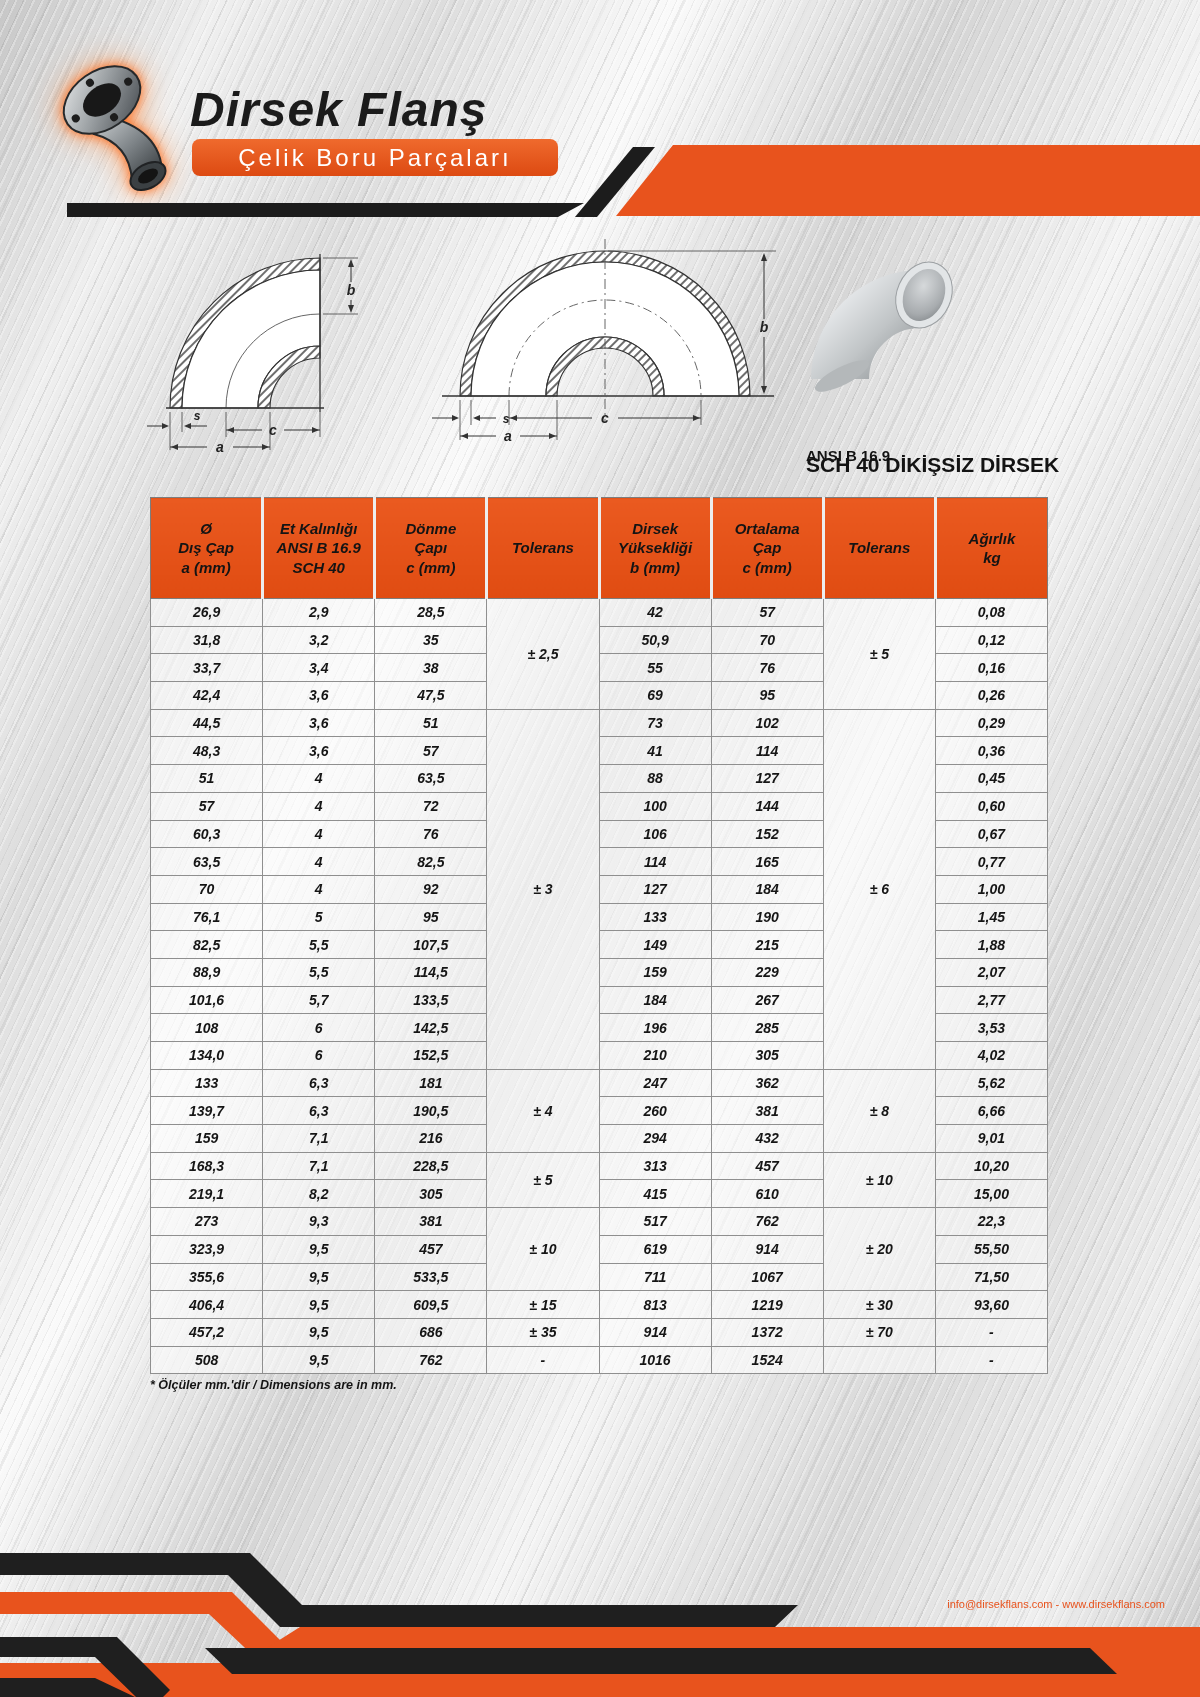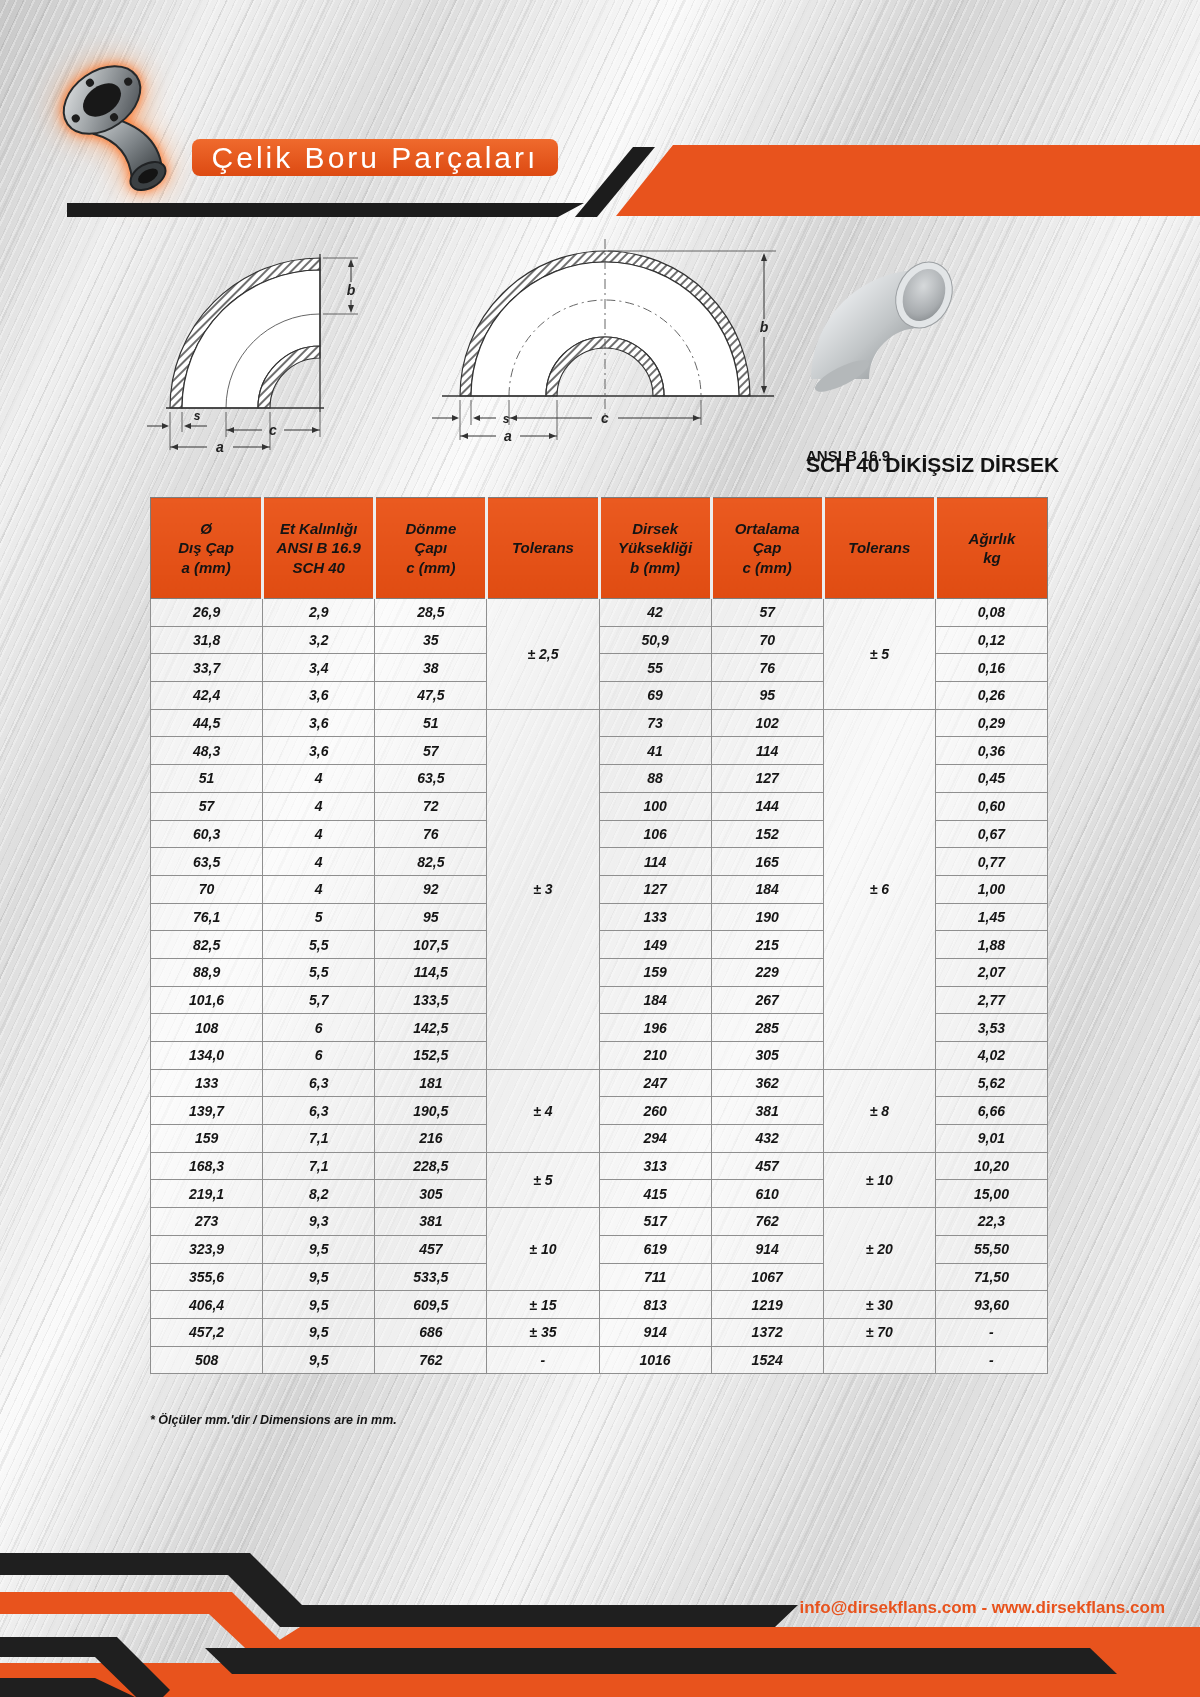--- a/index.html
+++ b/index.html
@@ -8,21 +8,21 @@
       repeating-linear-gradient(115deg, rgba(255,255,255,0) 0 5px, rgba(130,130,130,0.10) 5px 6px, rgba(255,255,255,0.30) 6px 8px),
       repeating-linear-gradient(115deg, rgba(255,255,255,0) 0 21px, rgba(140,140,140,0.14) 21px 23px),
       linear-gradient(115deg,#c6c6c6 0%,#efefef 11%,#dcdcdc 22%,#fafafa 34%,#d4d4d4 48%,#f4f4f4 62%,#d8d8d8 78%,#efefef 90%,#c9c9c9 100%);}
   .abs{position:absolute;}
 
   
   .brand-title{left:190px;top:82px;font-size:48px;font-weight:bold;font-style:italic;
     color:#1b1b1b;letter-spacing:1px;white-space:nowrap;}
   .subtitle-banner{left:192px;top:139px;width:366px;height:37px;border-radius:8px;
     background:linear-gradient(#ef6a2d,#dd4a12);display:flex;align-items:center;justify-content:center;}
-  .subtitle-banner span{color:#fff;font-size:30px;letter-spacing:3px;white-space:nowrap;}
+  .subtitle-banner span{color:#fff;font-size:24px;letter-spacing:3px;white-space:nowrap;}
   .black-bar{left:67px;top:203px;width:517px;height:14px;background:#1c1c1c;
     clip-path:polygon(0 0,517px 0,491px 14px,0 14px);}
   .black-slash{left:575px;top:147px;width:80px;height:70px;background:#1c1c1c;
     clip-path:polygon(58px 0,80px 0,22px 70px,0 70px);}
   .orange-bar{left:616px;top:145px;width:584px;height:71px;background:#E8531D;
     clip-path:polygon(57px 0,584px 0,584px 71px,0 71px);}
   .logo{left:46px;top:46px;filter:drop-shadow(0 0 6px rgba(255,105,25,.95)) drop-shadow(0 0 15px rgba(255,120,30,.55));}
 
   
   .dwg text{font-family:"Liberation Sans",sans-serif;font-style:italic;font-weight:bold;fill:#222;}
@@ -32,32 +32,32 @@
   
   .table-wrap{left:150px;top:497px;width:898px;}
   table.spec{width:100%;border-collapse:collapse;table-layout:fixed;border:1px solid #7d7d7d;}
   table.spec th{height:100px;background:linear-gradient(#ea5a20,#e04c12);color:#141414;
     font-size:15px;font-weight:bold;font-style:italic;line-height:1.3;white-space:pre-line;
     vertical-align:middle;text-align:center;border-bottom:1px solid #7d7d7d;padding:0 2px;}
   table.spec th + th{border-left:3px solid #ededed;}
   table.spec td{height:26.7px;padding:0;text-align:center;vertical-align:middle;
     font-size:14px;font-weight:bold;font-style:italic;color:#151515;
     border:1px solid #8f8f8f;background:rgba(252,252,252,0.62);}
-  .footnote{left:150px;top:1378px;font-size:12.5px;font-weight:bold;font-style:italic;color:#141414;margin-top:35px;}
+  .footnote{left:150px;top:1378px;font-size:12.5px;font-weight:bold;font-style:italic;color:#141414;}
 
   
   .footer{left:0;top:1530px;width:1200px;height:167px;}
   .fshape{position:absolute;inset:0;}
   .f-orange1{background:#E8531D;clip-path:polygon(0 62px,232px 62px,325px 155px,325px 167px,297px 167px,209px 84px,0 84px);}
   .f-orange2{background:#E8531D;clip-path:polygon(300px 97px,1200px 97px,1200px 167px,0 167px,0 133px,243px 133px);}
   .f-black1{background:#1f1f1f;clip-path:polygon(0 23px,250px 23px,302px 75px,798px 75px,775px 97px,280px 97px,228px 45px,0 45px);}
   .f-black2{background:#1f1f1f;clip-path:polygon(0 107px,117px 107px,170px 160px,163px 167px,136px 167px,95px 127px,0 127px);}
   .f-black3{background:#1f1f1f;clip-path:polygon(205px 118px,1090px 118px,1117px 144px,232px 144px);}
   .f-black4{background:#1f1f1f;clip-path:polygon(0 148px,95px 148px,135px 167px,0 167px);}
-  .contact{position:absolute;right:35px;top:68px;font-size:17px;font-weight:bold;color:#E8531D;white-space:nowrap;padding-left:20px;}
+  .contact{position:absolute;right:35px;top:68px;font-size:11px;font-weight:normal;color:#E8531D;white-space:nowrap;padding-left:20px;}
 </style>
 </head>
 <body>
 
 <div class="page">
 
   <svg class="abs logo" width="148" height="152" viewBox="0 0 148 152">
     <defs>
       <linearGradient id="lg1" x1="0" y1="0" x2="1" y2="1">
         <stop offset="0" stop-color="#e9ebec"></stop>
@@ -78,20 +78,21 @@
         <circle cx="32" cy="0" r="4" fill="#1d1d1d"></circle>
       <circle cx="0" cy="-21" r="4" fill="#1d1d1d"></circle>
         <circle cx="0" cy="21" r="4" fill="#1d1d1d"></circle>
     </g>
     <g transform="translate(102,130) rotate(60)">
       <ellipse rx="12" ry="19" fill="#3b4043" stroke="#202224" stroke-width="2"></ellipse>
       <ellipse rx="6" ry="11" fill="#141414"></ellipse>
     </g>
   </svg>
 
+  <div class="abs brand-title">Dirsek Flanş</div>
   <div class="abs subtitle-banner">
     <span>Çelik Boru Parçaları</span>
   </div>
   <div class="abs black-bar"></div>
   <div class="abs black-slash"></div>
   <div class="abs orange-bar"></div>
 
   <svg class="abs dwg" style="left:145px;top:240px;" width="219" height="214" viewBox="-12 0 219 214">
     <defs>
       <pattern id="h1" patternUnits="userSpaceOnUse" width="6" height="6" patternTransform="rotate(45)">

